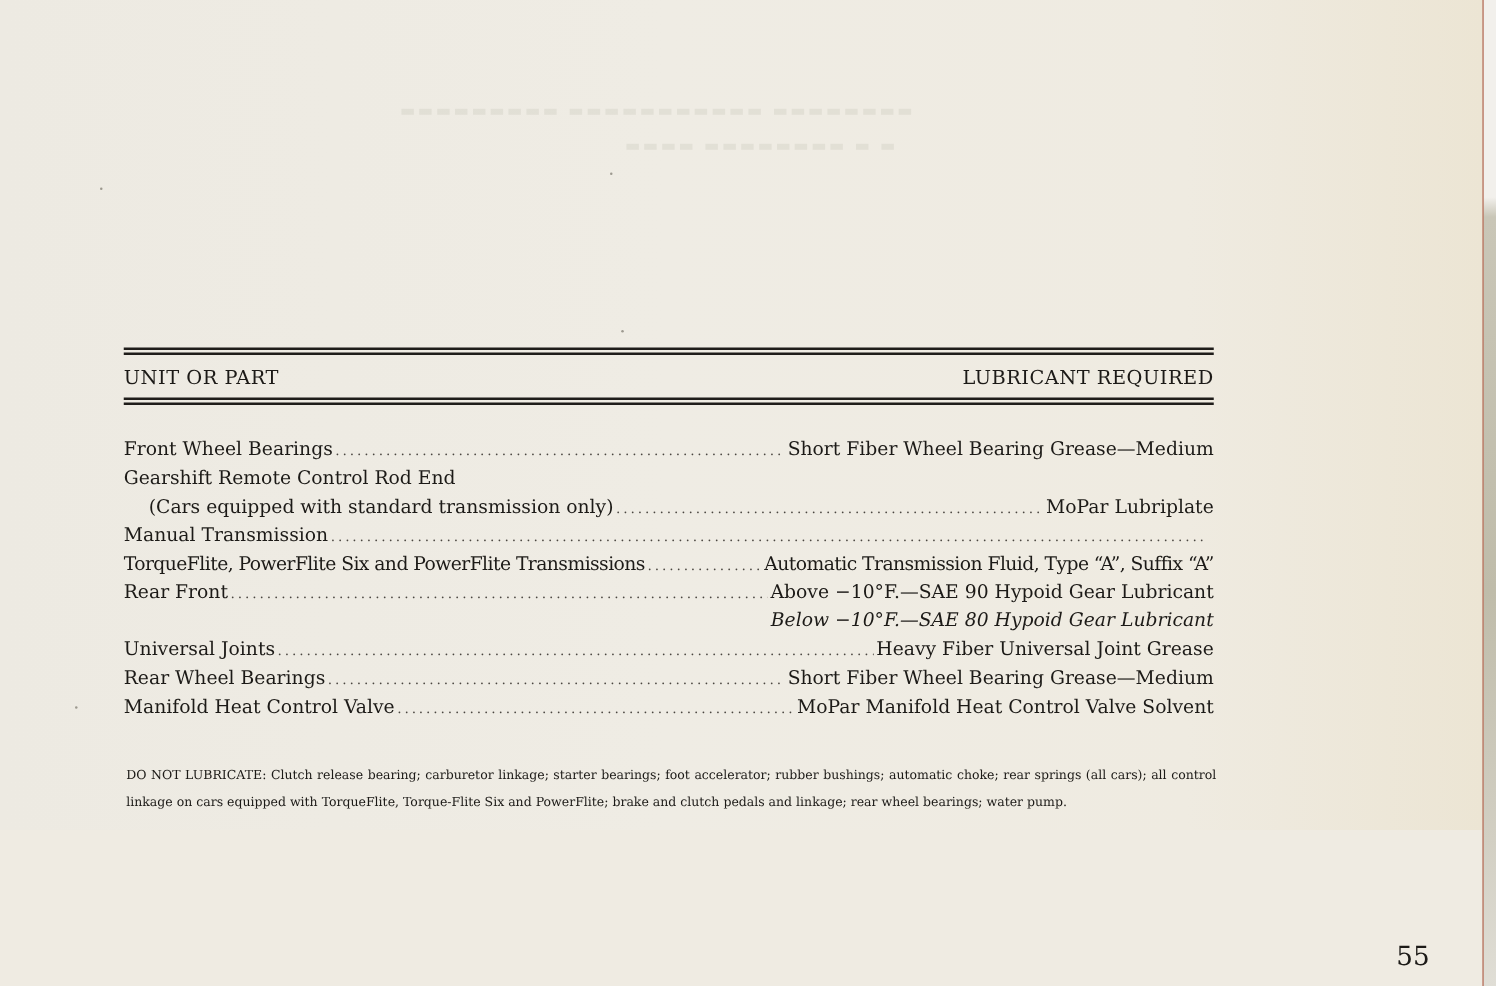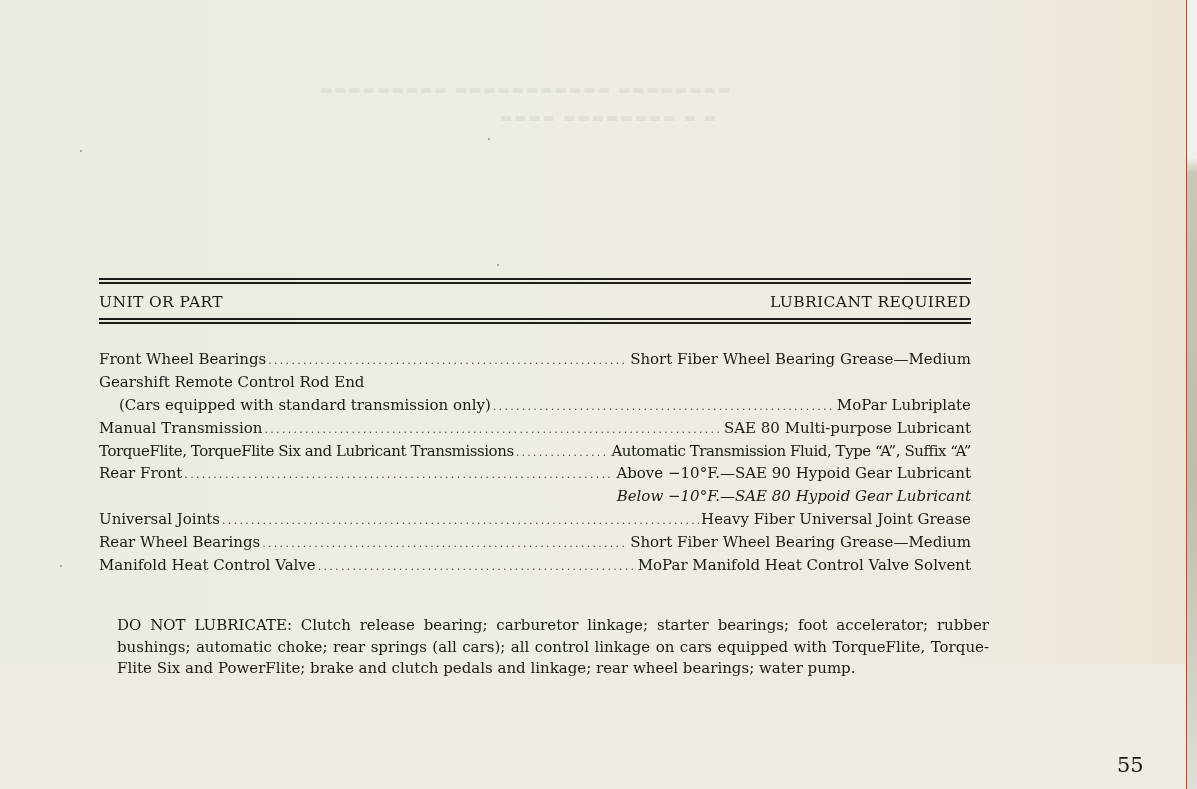--- a/index.html
+++ b/index.html
@@ -117,25 +117,24 @@
       flex: 1 1 auto;
     }
     .row.tight {
       letter-spacing: -0.45px;
     }
     .note {
       position: absolute;
       left: 101px;
       top: 600px;
       width: 872px;
-      font-size: 15px;
+      font-size: 10px;
       line-height: 21.6px;
       text-align: justify;
       text-align-last: left;
-      margin-left: 16px;
     }
     .page-number {
       position: absolute;
       left: 1117px;
       top: 753px;
       font-size: 21px;
     }
     .speck {
       position: absolute;
       width: 2px;
@@ -175,24 +174,23 @@
         <span class="part">Gearshift Remote Control Rod End</span>
       </div>
       <div class="row">
         <span class="part indent">(Cars equipped with standard transmission only)</span>
         <span class="leader"></span>
         <span class="lube">MoPar Lubriplate</span>
       </div>
       <div class="row">
         <span class="part">Manual Transmission</span>
         <span class="leader"></span>
-        <span class="lube">SAE 80 Multi-purpose Lubricant</span>
       </div>
       <div class="row tight">
-        <span class="part">TorqueFlite, TorqueFlite Six and Lubricant Transmissions</span>
+        <span class="part">TorqueFlite, PowerFlite Six and PowerFlite Transmissions</span>
         <span class="leader"></span>
         <span class="lube">Automatic Transmission Fluid, Type “A”, Suffix “A”</span>
       </div>
       <div class="row">
         <span class="part">Rear Front</span>
         <span class="leader"></span>
         <span class="lube">Above −10°F.—SAE 90 Hypoid Gear Lubricant</span>
       </div>
       <div class="row no-leader">
         <span class="lube">Below −10°F.—SAE 80 Hypoid Gear Lubricant</span>

